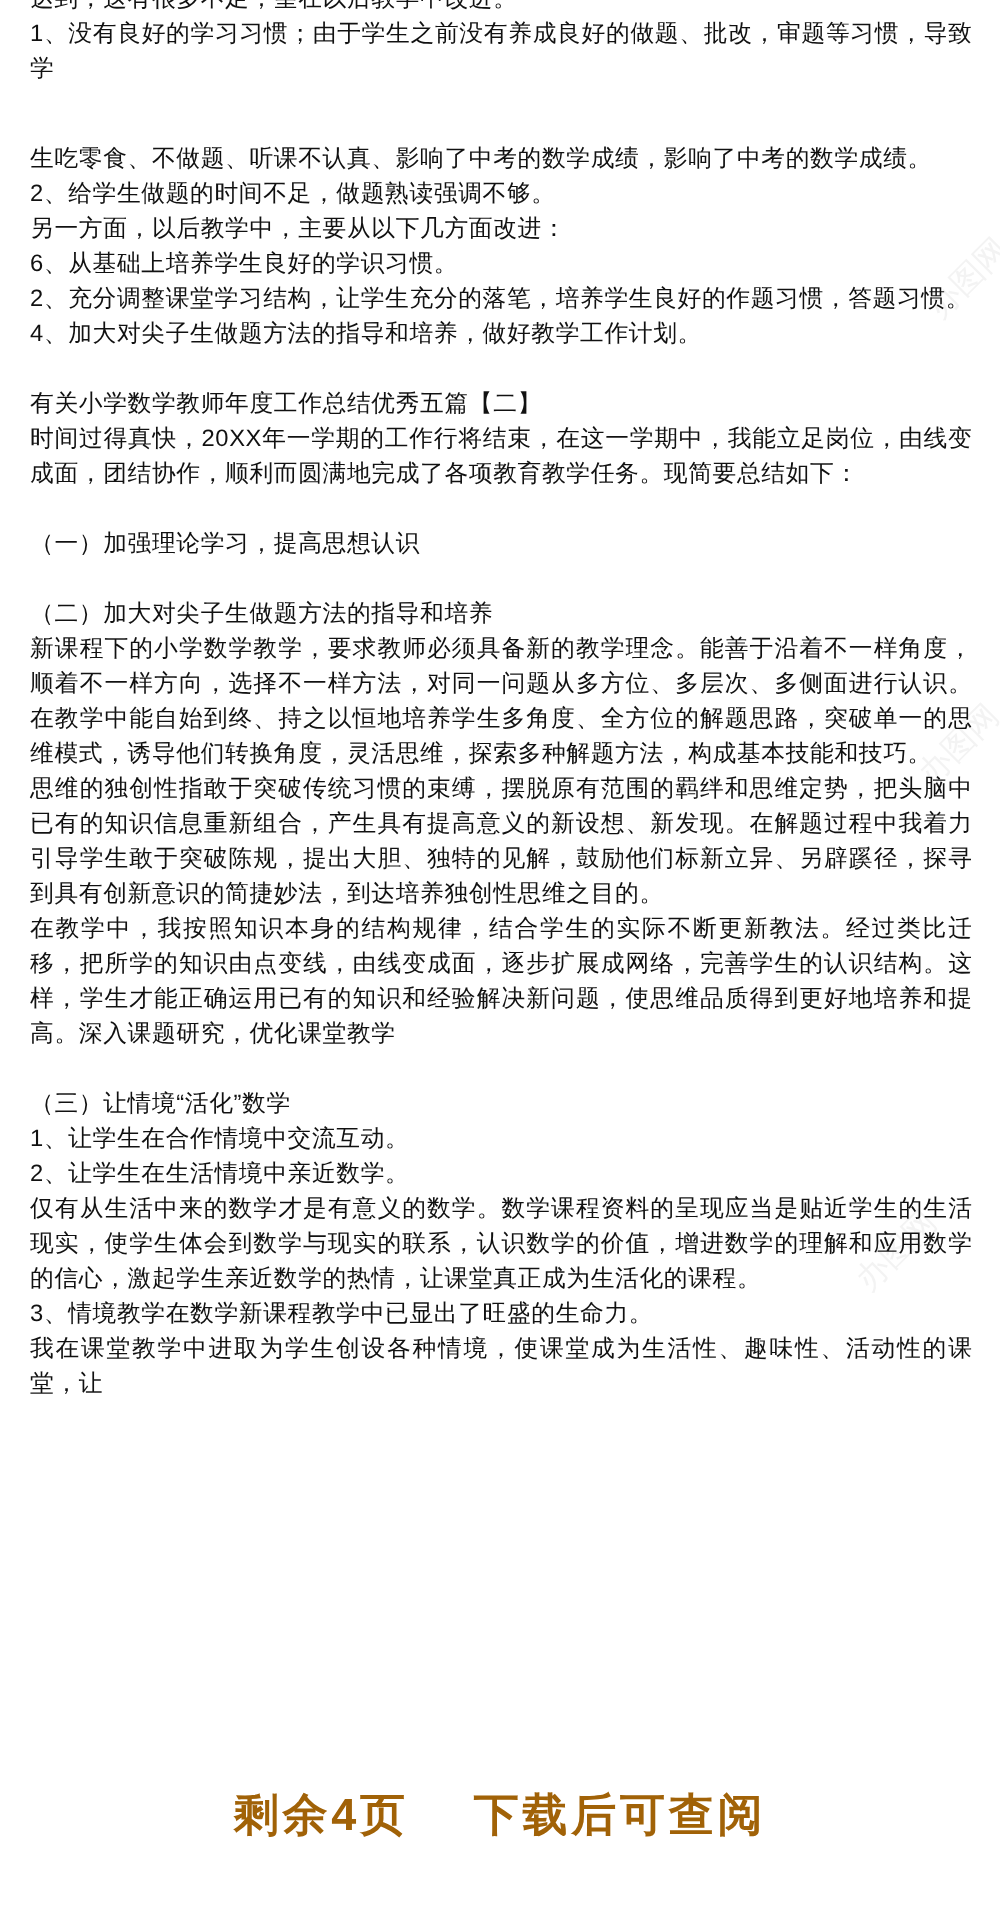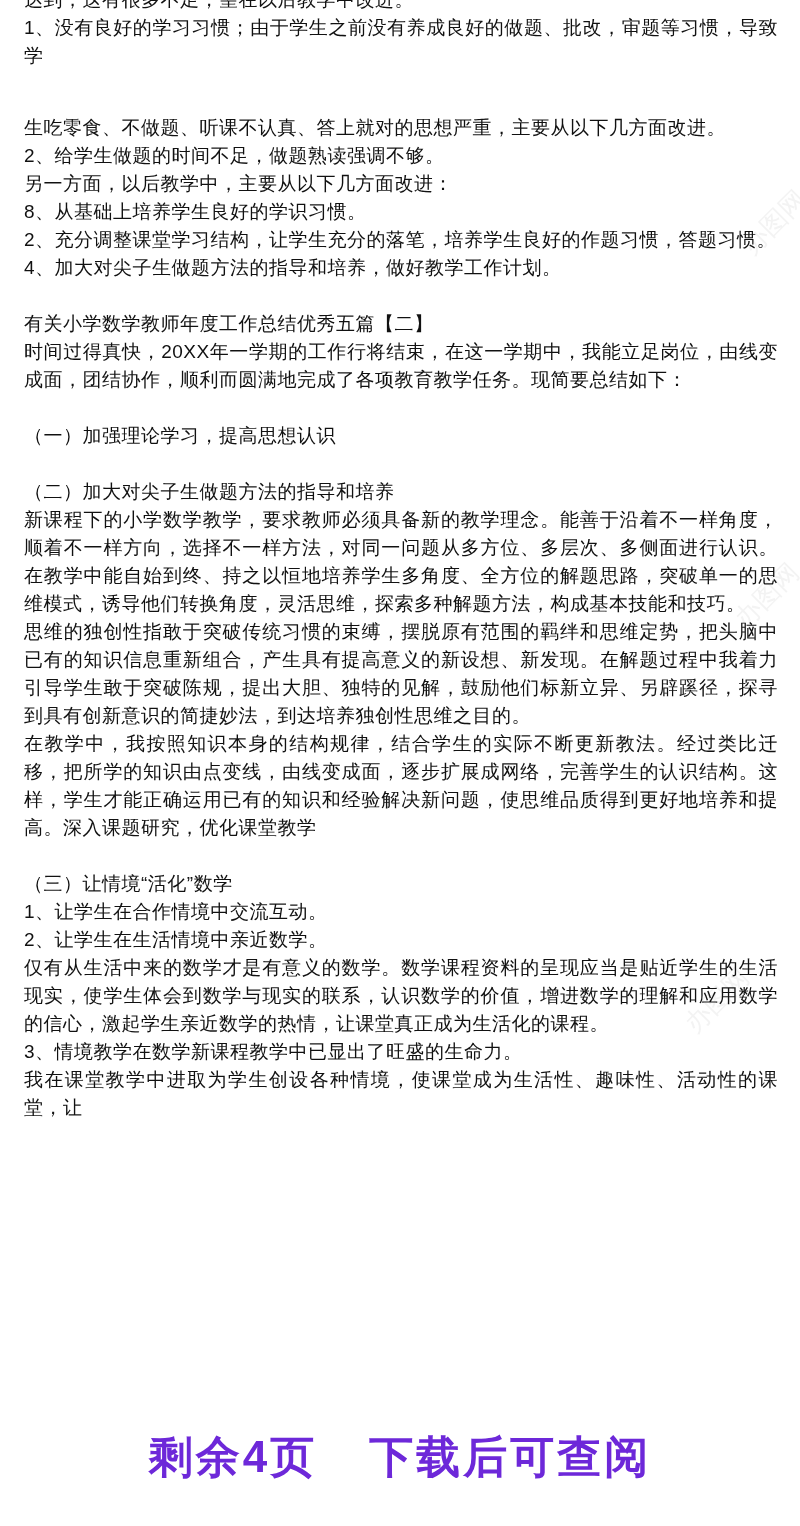--- a/index.html
+++ b/index.html
@@ -36,23 +36,23 @@
   .gap-1 { margin-top: 28px !important; }
   .gap-2 { margin-top: 44px !important; }
   .footer-notice {
     position: absolute;
     left: 0;
     right: 0;
     top: 1428px;
     display: flex;
     justify-content: center;
     gap: 52px;
-    font-size: 44px;
+    font-size: 36px;
     font-weight: 700;
-    color: #6d28d9;
+    color: #a16207;
     letter-spacing: 3px;
   }
   .watermark {
     position: absolute;
     color: rgba(90, 90, 90, 0.07);
     font-size: 26px;
     transform: rotate(-45deg);
     pointer-events: none;
     white-space: nowrap;
   }
@@ -65,24 +65,24 @@
 
 <div class="page">
 
   <span class="watermark wm-1">办图网</span>
   <span class="watermark wm-2">办图网</span>
   <span class="watermark wm-3">办图网</span>
 
   <div class="content">
     <p>达到，这有很多不足，望在以后教学中改进。</p>
     <p>1、没有良好的学习习惯；由于学生之前没有养成良好的做题、批改，审题等习惯，导致学</p>
-    <p class="gap-2">生吃零食、不做题、听课不认真、答上就对的思想严重，主要从以下几方面改进。</p>
+    <p class="gap-2">生吃零食、不做题、听课不认真、影响了中考的数学成绩，影响了中考的数学成绩。</p>
     <p>2、给学生做题的时间不足，做题熟读强调不够。</p>
     <p>另一方面，以后教学中，主要从以下几方面改进：</p>
-    <p>8、从基础上培养学生良好的学识习惯。</p>
+    <p>6、从基础上培养学生良好的学识习惯。</p>
     <p>2、充分调整课堂学习结构，让学生充分的落笔，培养学生良好的作题习惯，答题习惯。</p>
     <p>4、加大对尖子生做题方法的指导和培养，做好教学工作计划。</p>
     <p class="gap-1">有关小学数学教师年度工作总结优秀五篇【二】</p>
     <p>时间过得真快，20XX年一学期的工作行将结束，在这一学期中，我能立足岗位，由线变成面，团结协作，顺利而圆满地完成了各项教育教学任务。现简要总结如下：</p>
     <p class="gap-1">（一）加强理论学习，提高思想认识</p>
     <p class="gap-1">（二）加大对尖子生做题方法的指导和培养</p>
     <p>新课程下的小学数学教学，要求教师必须具备新的教学理念。能善于沿着不一样角度，顺着不一样方向，选择不一样方法，对同一问题从多方位、多层次、多侧面进行认识。在教学中能自始到终、持之以恒地培养学生多角度、全方位的解题思路，突破单一的思维模式，诱导他们转换角度，灵活思维，探索多种解题方法，构成基本技能和技巧。</p>
     <p>思维的独创性指敢于突破传统习惯的束缚，摆脱原有范围的羁绊和思维定势，把头脑中已有的知识信息重新组合，产生具有提高意义的新设想、新发现。在解题过程中我着力引导学生敢于突破陈规，提出大胆、独特的见解，鼓励他们标新立异、另辟蹊径，探寻到具有创新意识的简捷妙法，到达培养独创性思维之目的。</p>
     <p>在教学中，我按照知识本身的结构规律，结合学生的实际不断更新教法。经过类比迁移，把所学的知识由点变线，由线变成面，逐步扩展成网络，完善学生的认识结构。这样，学生才能正确运用已有的知识和经验解决新问题，使思维品质得到更好地培养和提高。深入课题研究，优化课堂教学</p>
     <p class="gap-1">（三）让情境“活化”数学</p>

